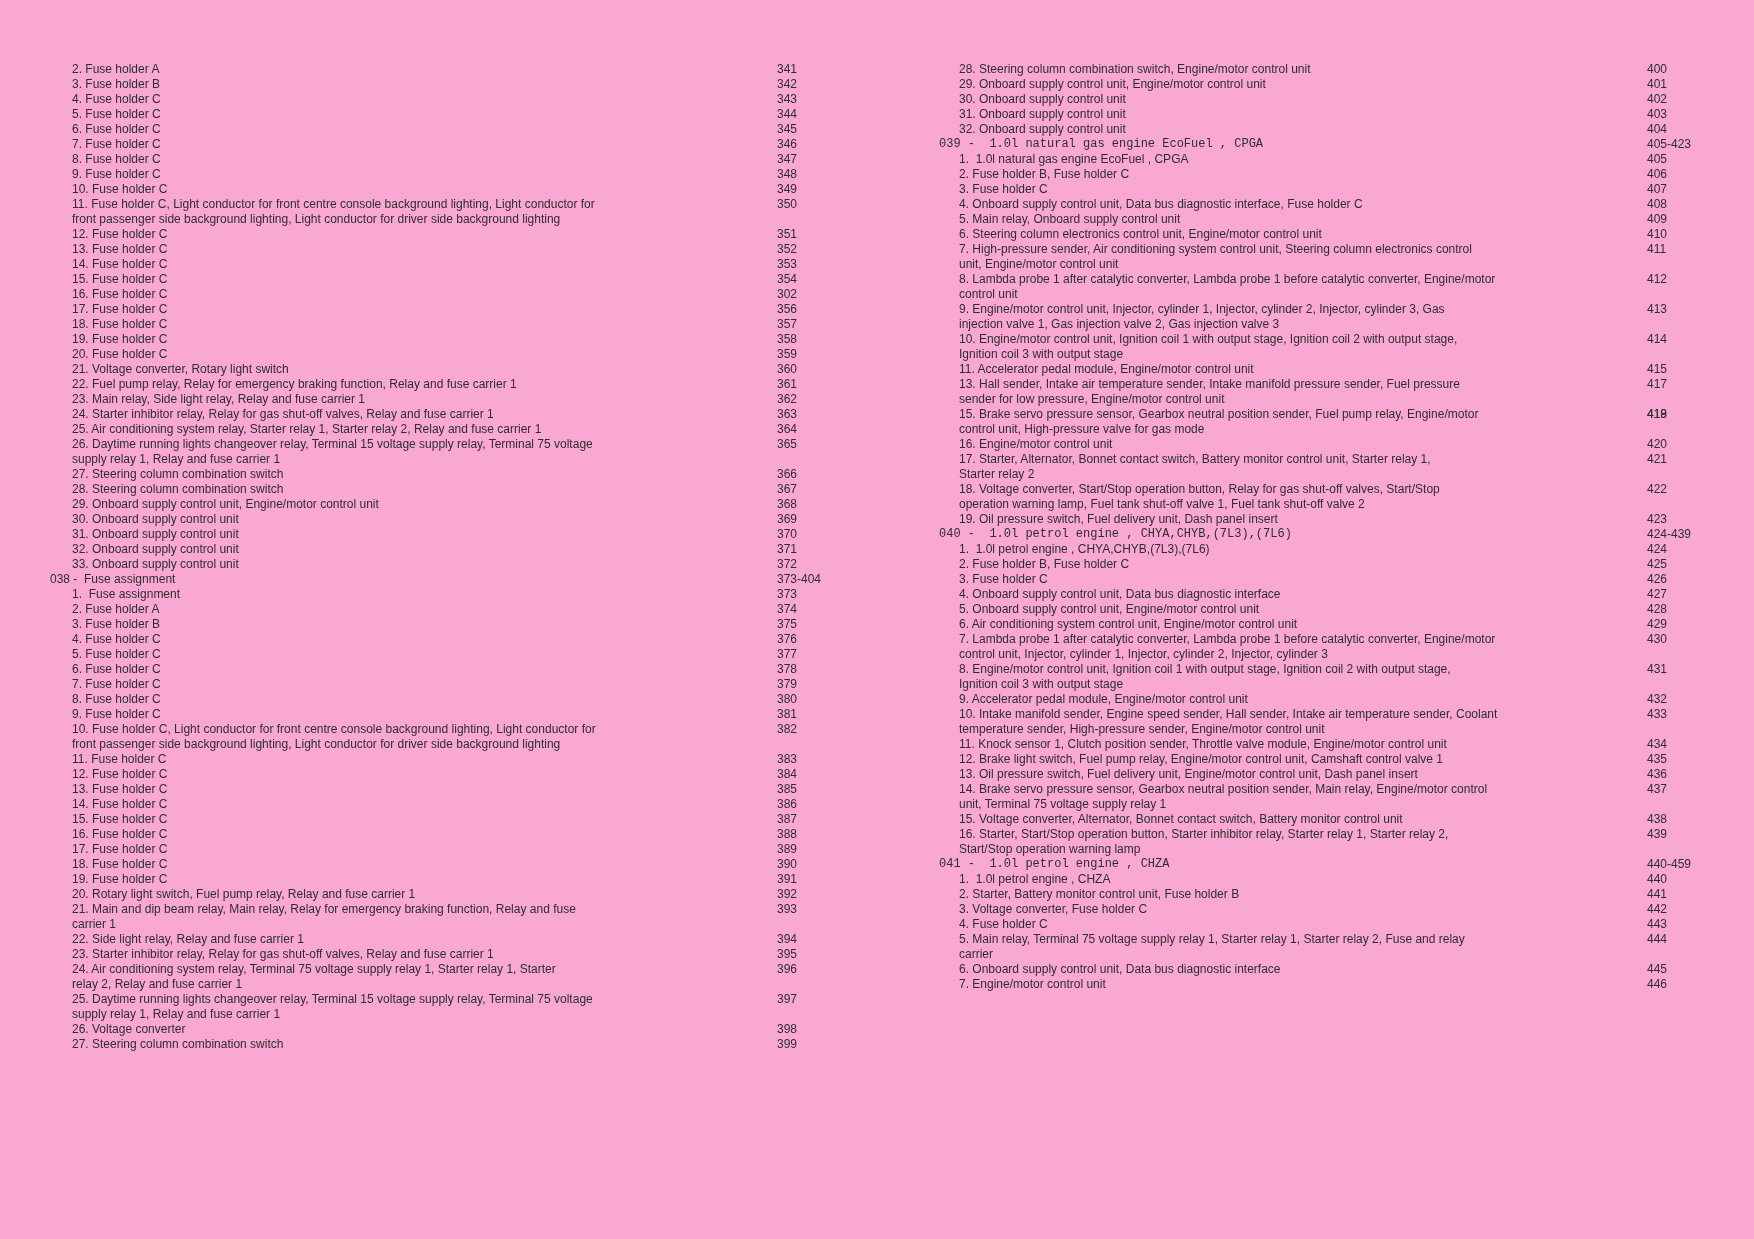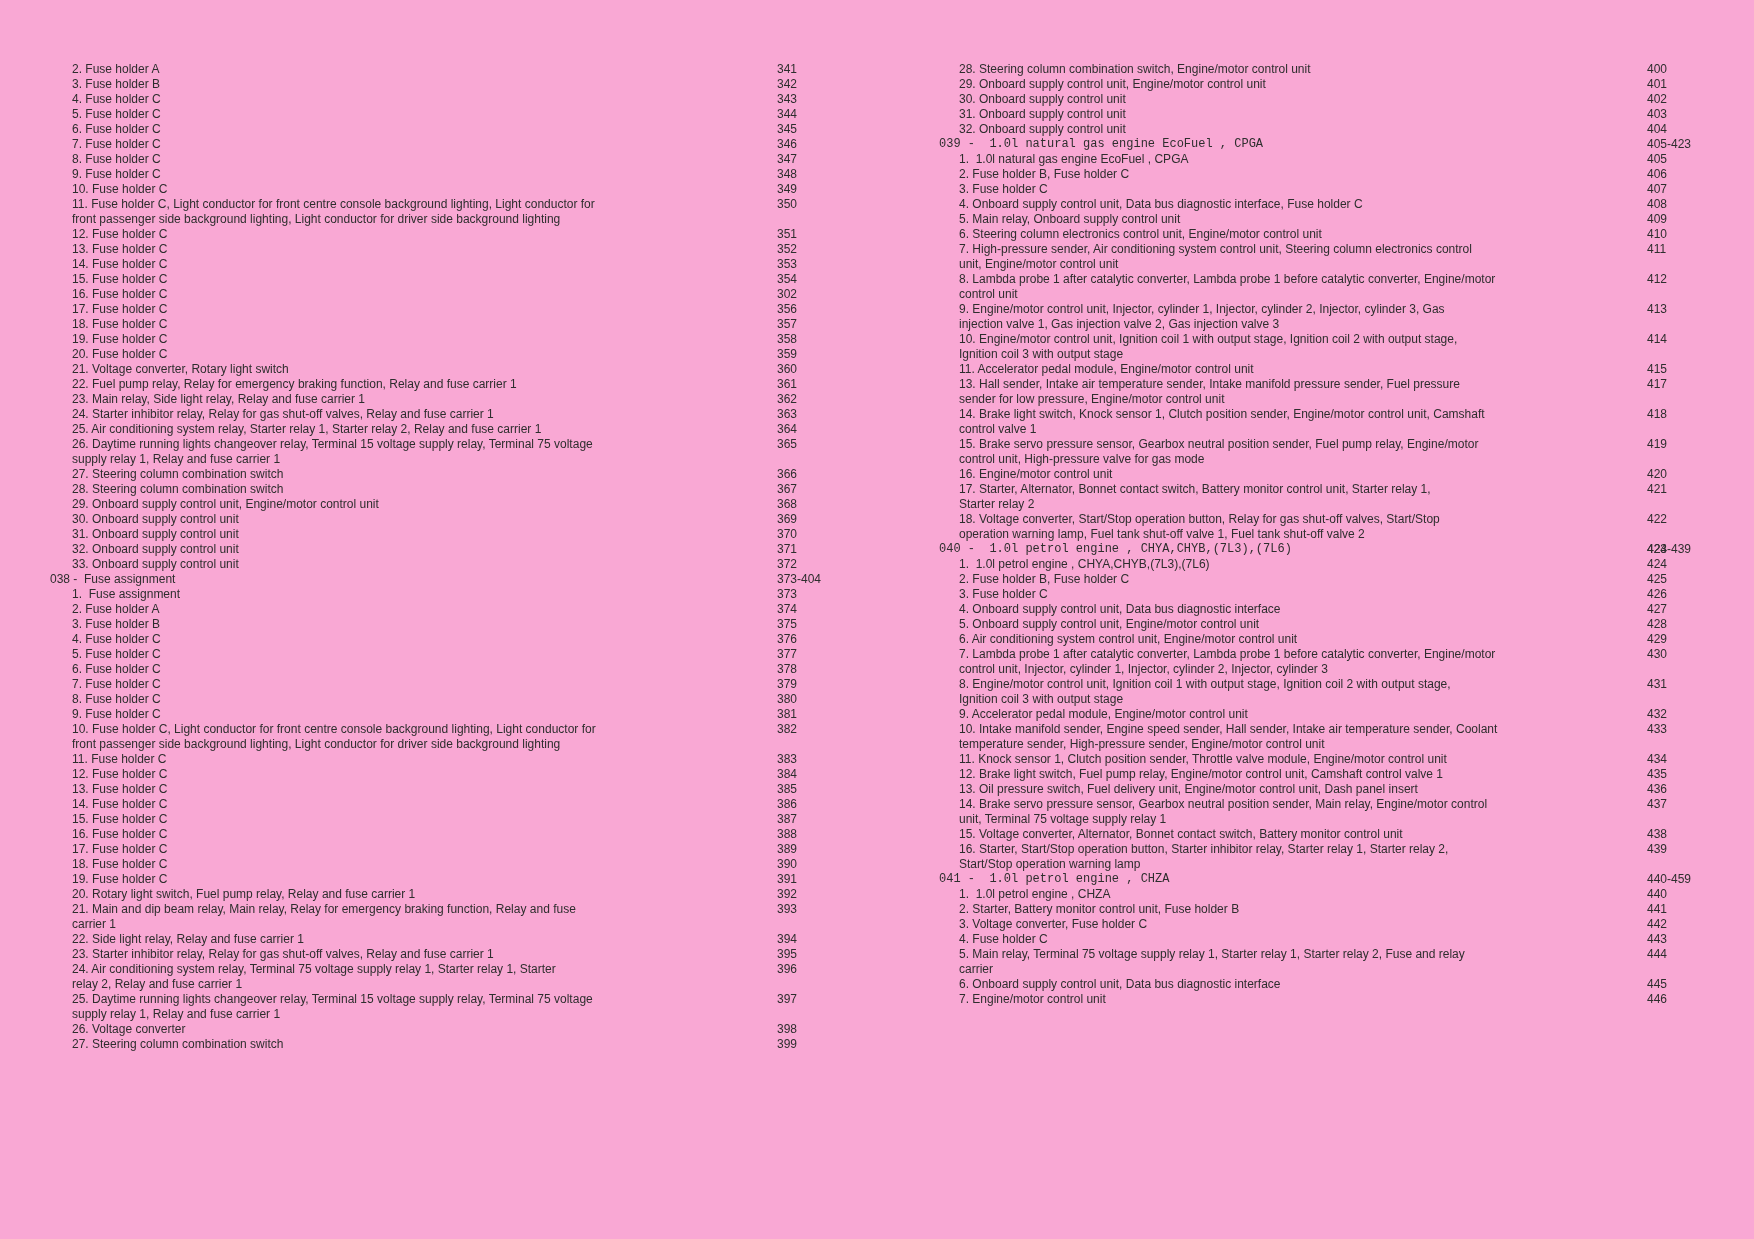--- a/index.html
+++ b/index.html
@@ -355,22 +355,20 @@
       <div class="row item">
     <span class="txt">11. Accelerator pedal module, Engine/motor control unit</span>
     <span class="num">415</span>
   </div>
       <div class="row item">
     <span class="txt">13. Hall sender, Intake air temperature sender, Intake manifold pressure sender, Fuel pressure
 sender for low pressure, Engine/motor control unit</span>
     <span class="num">417</span>
   </div>
       <div class="row item">
-    <span class="txt">14. Brake light switch, Knock sensor 1, Clutch position sender, Engine/motor control unit, Camshaft
-control valve 1</span>
     <span class="num">418</span>
   </div>
       <div class="row item">
     <span class="txt">15. Brake servo pressure sensor, Gearbox neutral position sender, Fuel pump relay, Engine/motor
 control unit, High-pressure valve for gas mode</span>
     <span class="num">419</span>
   </div>
       <div class="row item">
     <span class="txt">16. Engine/motor control unit</span>
     <span class="num">420</span>
@@ -379,20 +377,21 @@
     <span class="txt">17. Starter, Alternator, Bonnet contact switch, Battery monitor control unit, Starter relay 1,
 Starter relay 2</span>
     <span class="num">421</span>
   </div>
       <div class="row item">
     <span class="txt">18. Voltage converter, Start/Stop operation button, Relay for gas shut-off valves, Start/Stop
 operation warning lamp, Fuel tank shut-off valve 1, Fuel tank shut-off valve 2</span>
     <span class="num">422</span>
   </div>
       <div class="row item">
+    <span class="txt">19. Oil pressure switch, Fuel delivery unit, Dash panel insert</span>
     <span class="num">423</span>
   </div>
       <div class="row section">
     <span class="txt">040 -  1.0l petrol engine , CHYA,CHYB,(7L3),(7L6)</span>
     <span class="num">424-439</span>
   </div>
       <div class="row item">
     <span class="txt">1.  1.0l petrol engine , CHYA,CHYB,(7L3),(7L6)</span>
     <span class="num">424</span>
   </div>

